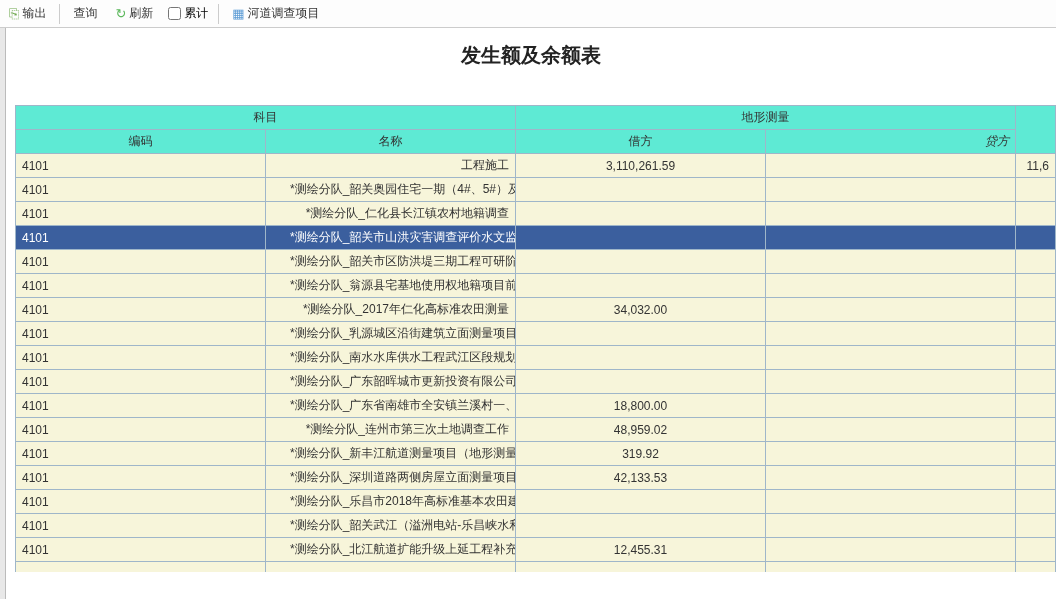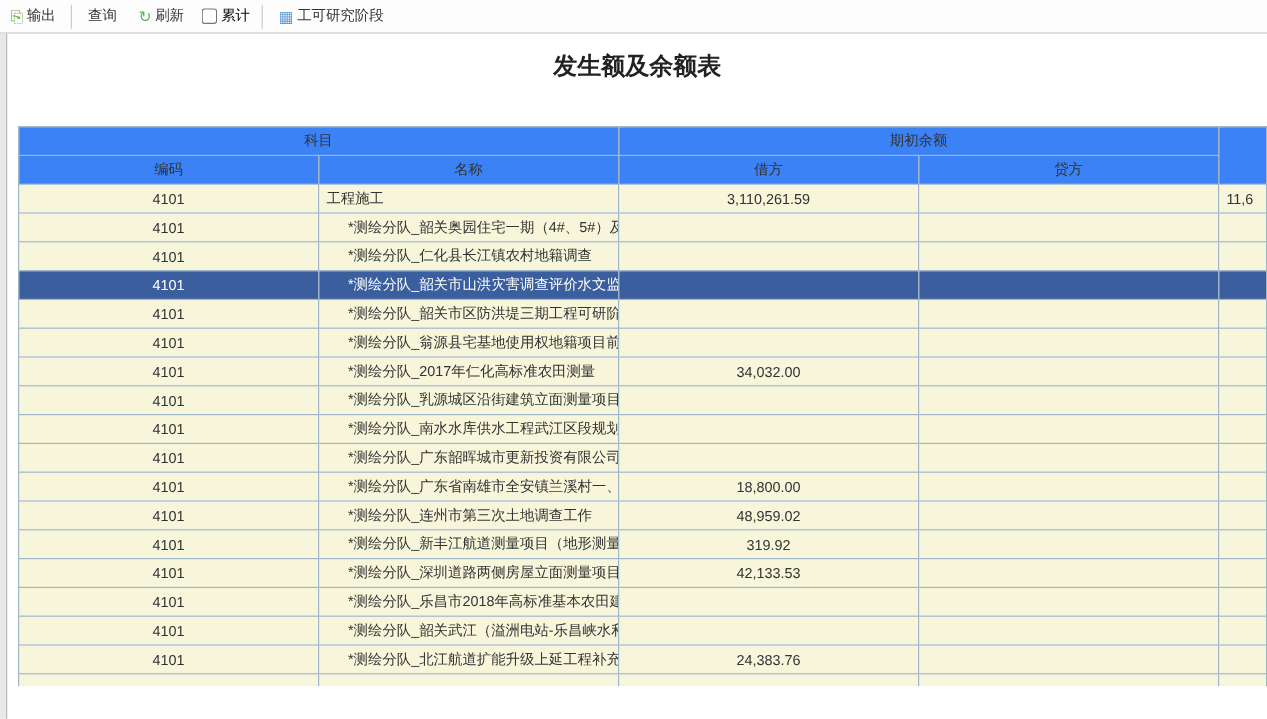--- a/index.html
+++ b/index.html
@@ -75,40 +75,40 @@
     }
     th, td {
       border: 1px solid #9fb6c9;
       padding: 3px 6px;
       height: 24px;
       font-size: 12px;
       white-space: nowrap;
       overflow: hidden;
     }
     th {
-      background: #3b82f6;
+      background: #5eead4;
       text-align: center;
       font-weight: normal;
       color: #333;
     }
     td {
       background: #f7f5da;
       color: #333;
     }
     tr.selected td {
       background: #3b5f9e;
       color: #fff;
     }
     .col-code { width: 145px; }
     .col-name { width: 620px; }
     .col-debit { width: 128px; text-align: center; }
-    .col-credit { width: 132px; text-align: center; }
-    .col-extra { width: 40px; }
-    td.col-name { text-align: left; }
-    td.col-code { text-align: center; }
+    .col-credit { width: 132px; text-align: right; font-style: italic; }
+    .col-extra { width: 40px; text-align: right; }
+    td.col-name { text-align: right; }
+    td.col-code { text-align: left; }
     .last-row td { border-bottom: none; }
   </style>
 </head>
 <body>
 
 <div class="toolbar">
   <div class="toolbar-btn">
     <span class="icon-export">⎘</span>
     <span>输出</span>
   </div>
@@ -120,36 +120,36 @@
     <span class="icon-refresh">↻</span>
     <span>刷新</span>
   </div>
   <div class="checkbox-wrap">
     <input type="checkbox" style="">
     <span>累计</span>
   </div>
   <div class="divider"></div>
   <div class="toolbar-btn">
     <span class="icon-settings">▦</span>
-    <span>工可研究阶段</span>
+    <span>河道调查项目</span>
   </div>
 </div>
 
 <div class="left-edge"></div>
 
 <div class="title-area">
   <span class="title-text">发生额及余额表</span>
 </div>
 
 <div class="table-wrap">
   <table>
     <thead>
       <tr>
         <th colspan="2">科目</th>
-        <th colspan="2">期初余额</th>
+        <th colspan="2">地形测量</th>
         <th rowspan="2" class="col-extra"></th>
       </tr>
       <tr>
         <th class="col-code">编码</th>
         <th class="col-name">名称</th>
         <th class="col-debit">借方</th>
         <th class="col-credit">贷方</th>
       </tr>
     </thead>
     <tbody id="table-body">
@@ -261,21 +261,21 @@
         <tr>
           <td class="col-code">4101</td>
           <td class="col-name" style="padding-left:24px;">*测绘分队_韶关武江（溢洲电站-乐昌峡水利枢纽（66公里））河道调查项目</td>
           <td class="col-debit"></td>
           <td class="col-credit"></td>
           <td class="col-extra"></td>
         </tr>
         <tr>
           <td class="col-code">4101</td>
           <td class="col-name" style="padding-left:24px;">*测绘分队_北江航道扩能升级上延工程补充测量专题项目（工可研究阶段）</td>
-          <td class="col-debit">24,383.76</td>
+          <td class="col-debit">12,455.31</td>
           <td class="col-credit"></td>
           <td class="col-extra"></td>
         </tr>
         <tr class="last-row">
           <td class="col-code" style="height:10px;"></td>
           <td class="col-name" style="height:10px;"></td>
           <td class="col-debit" style="height:10px;"></td>
           <td class="col-credit" style="height:10px;"></td>
           <td class="col-extra" style="height:10px;"></td>
         </tr>

